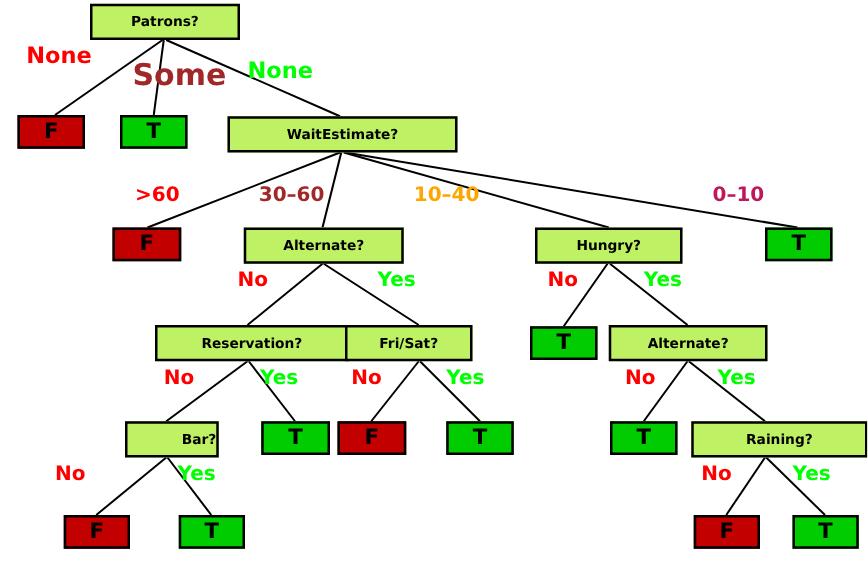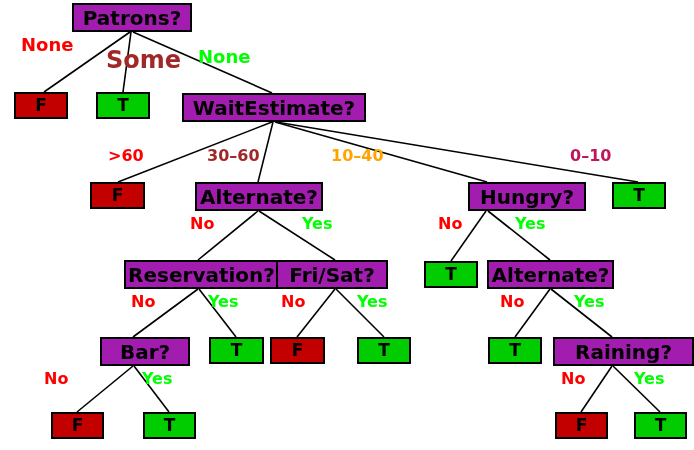--- a/index.html
+++ b/index.html
@@ -31,23 +31,23 @@
     display: flex;
     align-items: center;
     justify-content: center;
     font-weight: bold;
     color: #000000;
     line-height: 1;
     white-space: nowrap;
     z-index: 2;
   }
   .node.internal {
-    font-size: 20px;
+    font-size: 11px;
     height: 29px;
-    background: #a21caf;
+    background: #bef264;
   }
   .node.leaf {
     font-size: 17px;
     height: 27px;
     border: 2px solid #000000;
   }
   .node.leaf.true  { background: #00cc00; }
   .node.leaf.false { background: #c20000; }
 
   .edge-label {
@@ -98,39 +98,39 @@
       </div>
       <div class="node internal" style="left: 182px; top: 93px; width: 184px;">
         <span>WaitEstimate?</span>
       </div>
       <div class="node leaf false" style="left: 90px; top: 182px; width: 55px;">
         <span>F</span>
       </div>
       <div class="node internal" style="left: 195px; top: 182px; width: 128px;">
         <span>Alternate?</span>
       </div>
-      <div class="node internal" style="left: 428px; top: 182px; width: 118px; margin-left: 40px;">
+      <div class="node internal" style="left: 428px; top: 182px; width: 118px;">
         <span>Hungry?</span>
       </div>
       <div class="node leaf true" style="left: 612px; top: 182px; width: 54px;">
         <span>T</span>
       </div>
       <div class="node internal" style="left: 124px; top: 260px; width: 155px;">
         <span>Reservation?</span>
       </div>
-      <div class="node internal" style="left: 276px; top: 260px; width: 112px;">
+      <div class="node internal" style="left: 276px; top: 260px; width: 102px;">
         <span>Fri/Sat?</span>
       </div>
       <div class="node leaf true" style="left: 424px; top: 261px; width: 54px;">
         <span>T</span>
       </div>
       <div class="node internal" style="left: 487px; top: 260px; width: 127px;">
         <span>Alternate?</span>
       </div>
-      <div class="node internal" style="left: 100px; top: 337px; width: 90px;">
+      <div class="node internal" style="left: 100px; top: 337px; width: 75px; justify-content: flex-end;">
         <span>Bar?</span>
       </div>
       <div class="node leaf true" style="left: 209px; top: 337px; width: 55px;">
         <span>T</span>
       </div>
       <div class="node leaf false" style="left: 270px; top: 337px; width: 55px;">
         <span>F</span>
       </div>
       <div class="node leaf true" style="left: 357px; top: 337px; width: 54px;">
         <span>T</span>

